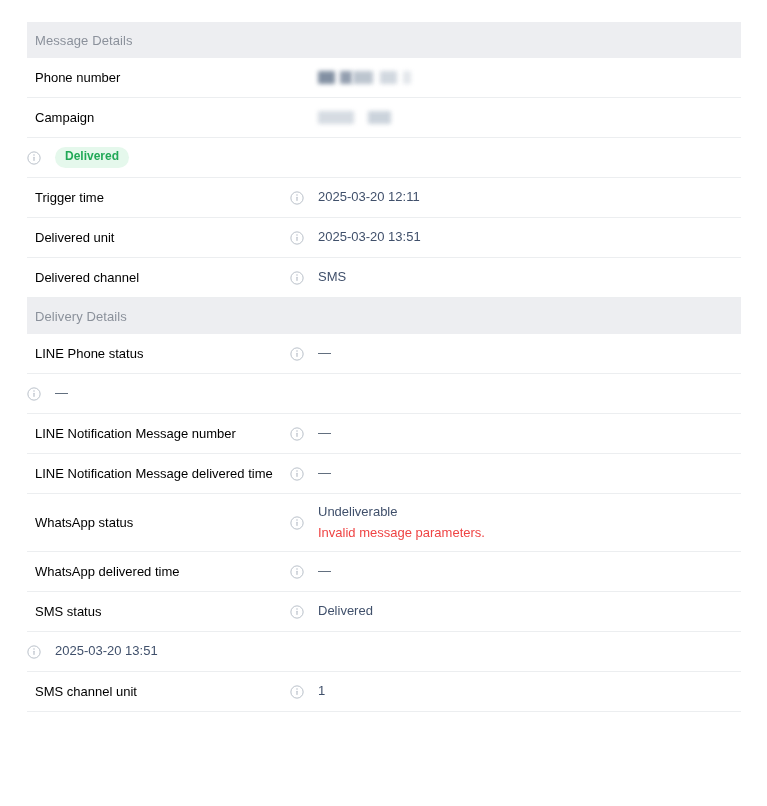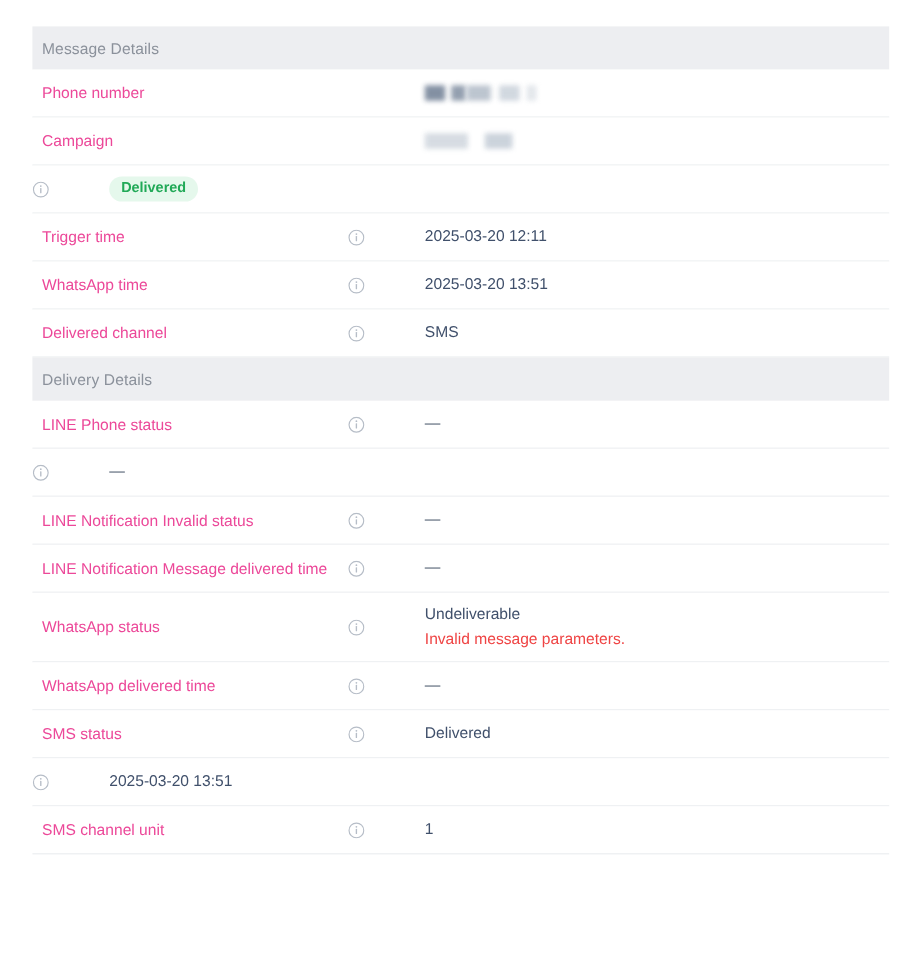--- a/index.html
+++ b/index.html
@@ -60,40 +60,39 @@
     min-height: 58px;
     justify-content: space-between;
   }
 
   .row-label {
     width: 263px;
     flex: 0 0 263px;
     padding-left: 8px;
     box-sizing: border-box;
     font-size: 13px;
-    color: #ec4899;
+    color: #000000;
     line-height: 1.35;
   }
 
   .row-icon {
     width: 28px;
     flex: 0 0 28px;
     display: flex;
     align-items: center;
     justify-content: flex-start;
   }
   .row-icon svg { display: block; }
 
   .row-value {
     flex: 1 1 auto;
     font-size: 13px;
     color: #40506b;
     line-height: 1.4;
     padding-left: 0px;
-    margin-left: 36px;
   }
   .row-value .value-sub {
     display: block;
     color: #ef4444;
     font-size: 13px;
     margin-top: 2px;
   }
   .row-value .dash {
     color: #4d5c6e;
   }
@@ -178,21 +177,21 @@
         <div class="row-icon">
           <svg width="14" height="14" viewBox="0 0 16 16" aria-hidden="true">
             <circle cx="8" cy="8" r="7" fill="none" stroke="#b6bdc7" stroke-width="1.1"></circle>
             <circle cx="8" cy="4.6" r="0.85" fill="#b6bdc7"></circle>
             <rect x="7.35" y="6.5" width="1.3" height="5" rx="0.55" fill="#b6bdc7"></rect>
           </svg>
         </div>
         <div class="row-value"><span>2025-03-20 12:11</span></div>
       </div>
       <div class="row">
-        <div class="row-label">WhatsApp time</div>
+        <div class="row-label">Delivered unit</div>
         <div class="row-icon">
           <svg width="14" height="14" viewBox="0 0 16 16" aria-hidden="true">
             <circle cx="8" cy="8" r="7" fill="none" stroke="#b6bdc7" stroke-width="1.1"></circle>
             <circle cx="8" cy="4.6" r="0.85" fill="#b6bdc7"></circle>
             <rect x="7.35" y="6.5" width="1.3" height="5" rx="0.55" fill="#b6bdc7"></rect>
           </svg>
         </div>
         <div class="row-value"><span>2025-03-20 13:51</span></div>
       </div>
       <div class="row">
@@ -224,21 +223,21 @@
         <div class="row-icon">
           <svg width="14" height="14" viewBox="0 0 16 16" aria-hidden="true">
             <circle cx="8" cy="8" r="7" fill="none" stroke="#b6bdc7" stroke-width="1.1"></circle>
             <circle cx="8" cy="4.6" r="0.85" fill="#b6bdc7"></circle>
             <rect x="7.35" y="6.5" width="1.3" height="5" rx="0.55" fill="#b6bdc7"></rect>
           </svg>
         </div>
         <div class="row-value"><span class="dash">—</span></div>
       </div>
       <div class="row">
-        <div class="row-label">LINE Notification Invalid status</div>
+        <div class="row-label">LINE Notification Message number</div>
         <div class="row-icon">
           <svg width="14" height="14" viewBox="0 0 16 16" aria-hidden="true">
             <circle cx="8" cy="8" r="7" fill="none" stroke="#b6bdc7" stroke-width="1.1"></circle>
             <circle cx="8" cy="4.6" r="0.85" fill="#b6bdc7"></circle>
             <rect x="7.35" y="6.5" width="1.3" height="5" rx="0.55" fill="#b6bdc7"></rect>
           </svg>
         </div>
         <div class="row-value"><span class="dash">—</span></div>
       </div>
       <div class="row">

